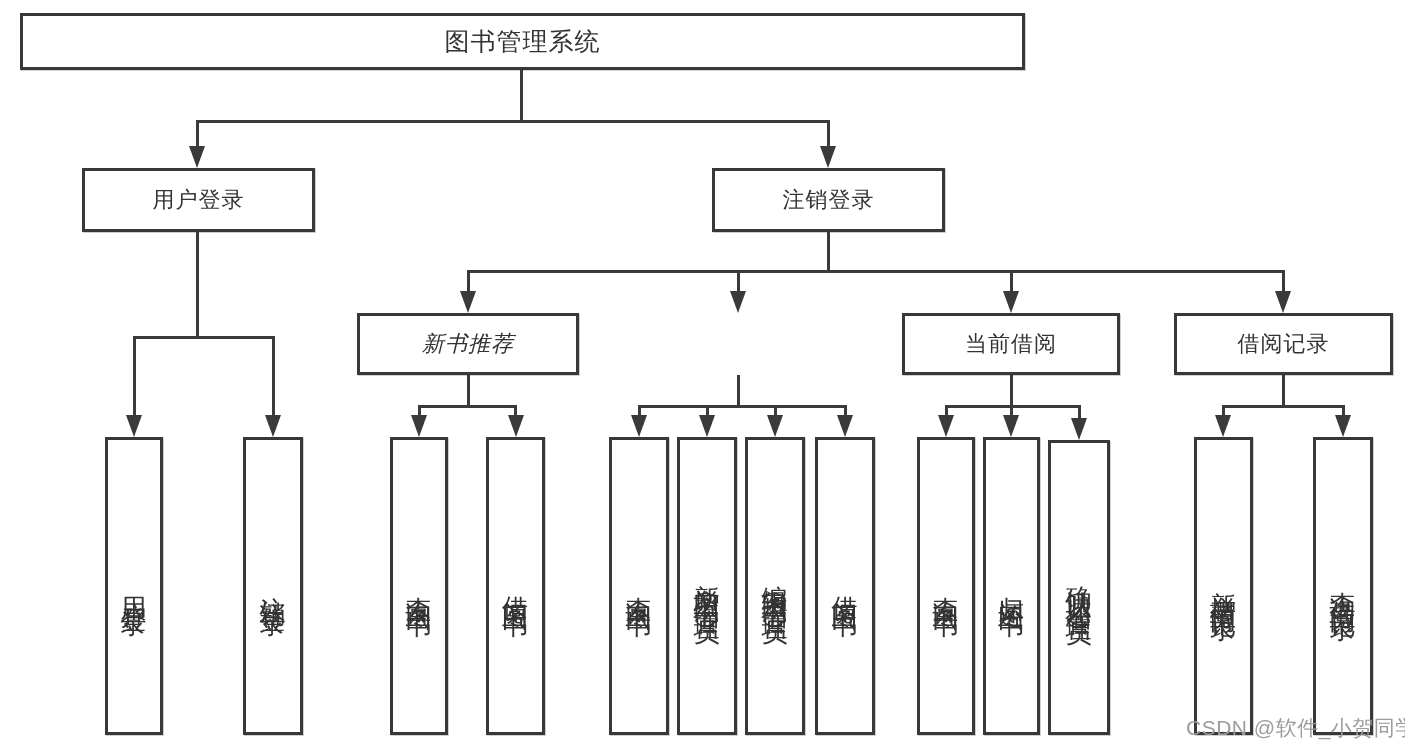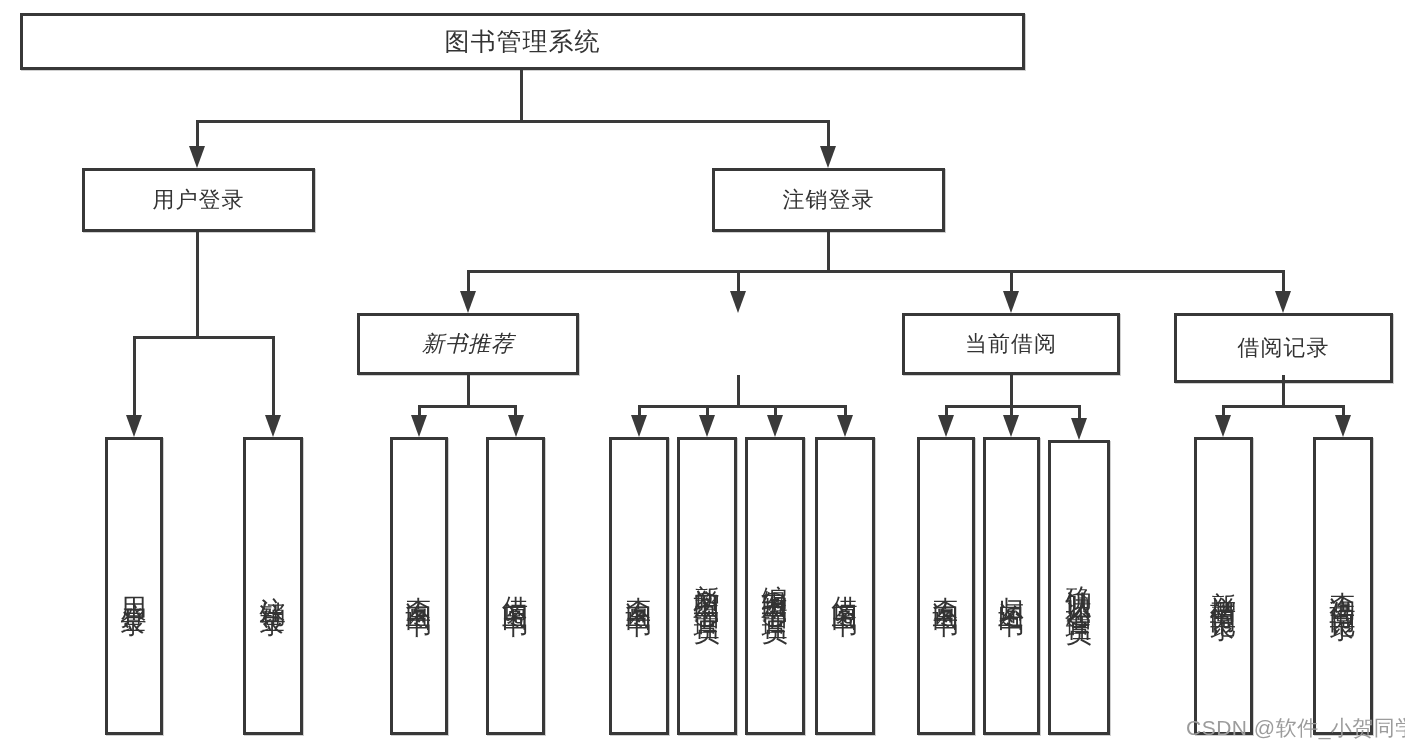--- a/index.html
+++ b/index.html
@@ -69,21 +69,21 @@
   <div class="node" style="left:712px; top:168px; width:233px; height:64px;">
     <span class="hlabel">注销登录</span>
   </div>
 
   <div class="node" style="left:357px; top:313px; width:222px; height:62px;font-style:italic;">
     <span class="hlabel">新书推荐</span>
   </div>
   <div class="node" style="left:902px; top:313px; width:218px; height:62px;">
     <span class="hlabel">当前借阅</span>
   </div>
-  <div class="node" style="left:1174px; top:313px; width:219px; height:70px;">
+  <div class="node" style="left:1174px; top:313px; width:219px; height:62px;">
     <span class="hlabel">借阅记录</span>
   </div>
 
   <div class="node" style="left:105px; top:437px; width:58px; height:298px;">
     <span class="vlabel">用户登录</span>
   </div>
   <div class="node" style="left:243px; top:437px; width:60px; height:298px;">
     <span class="vlabel">注销登录</span>
   </div>
 

